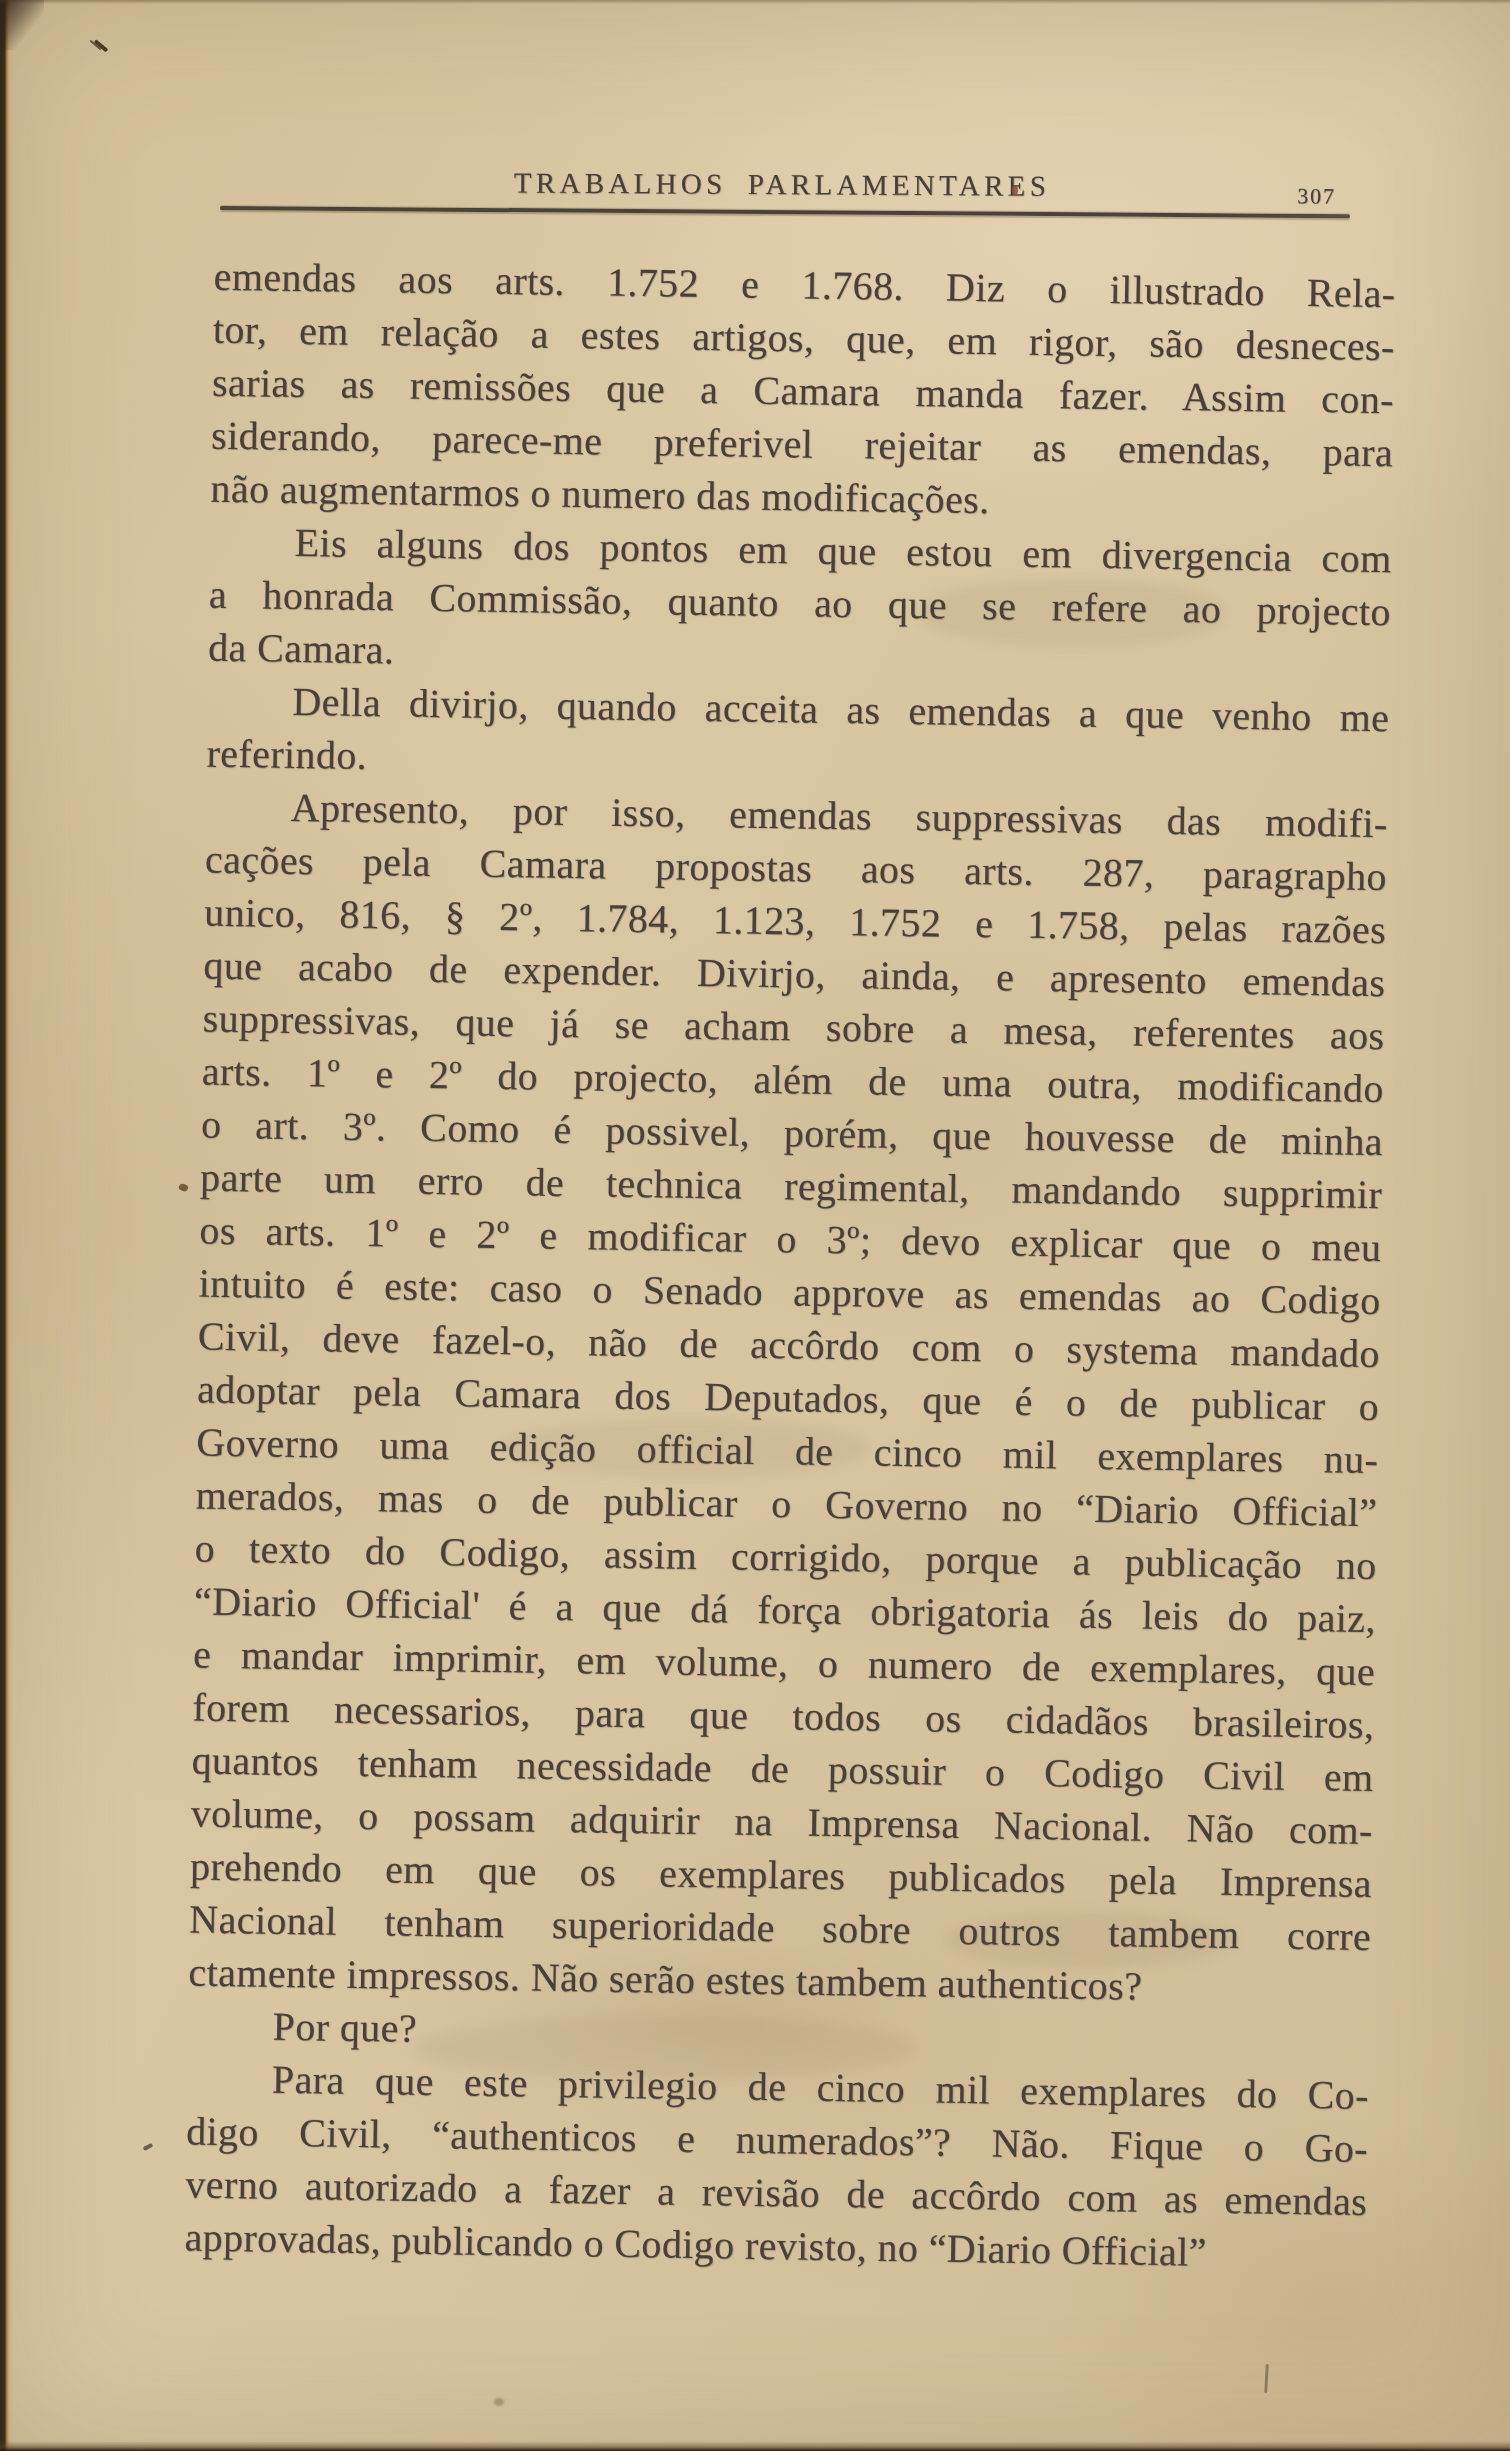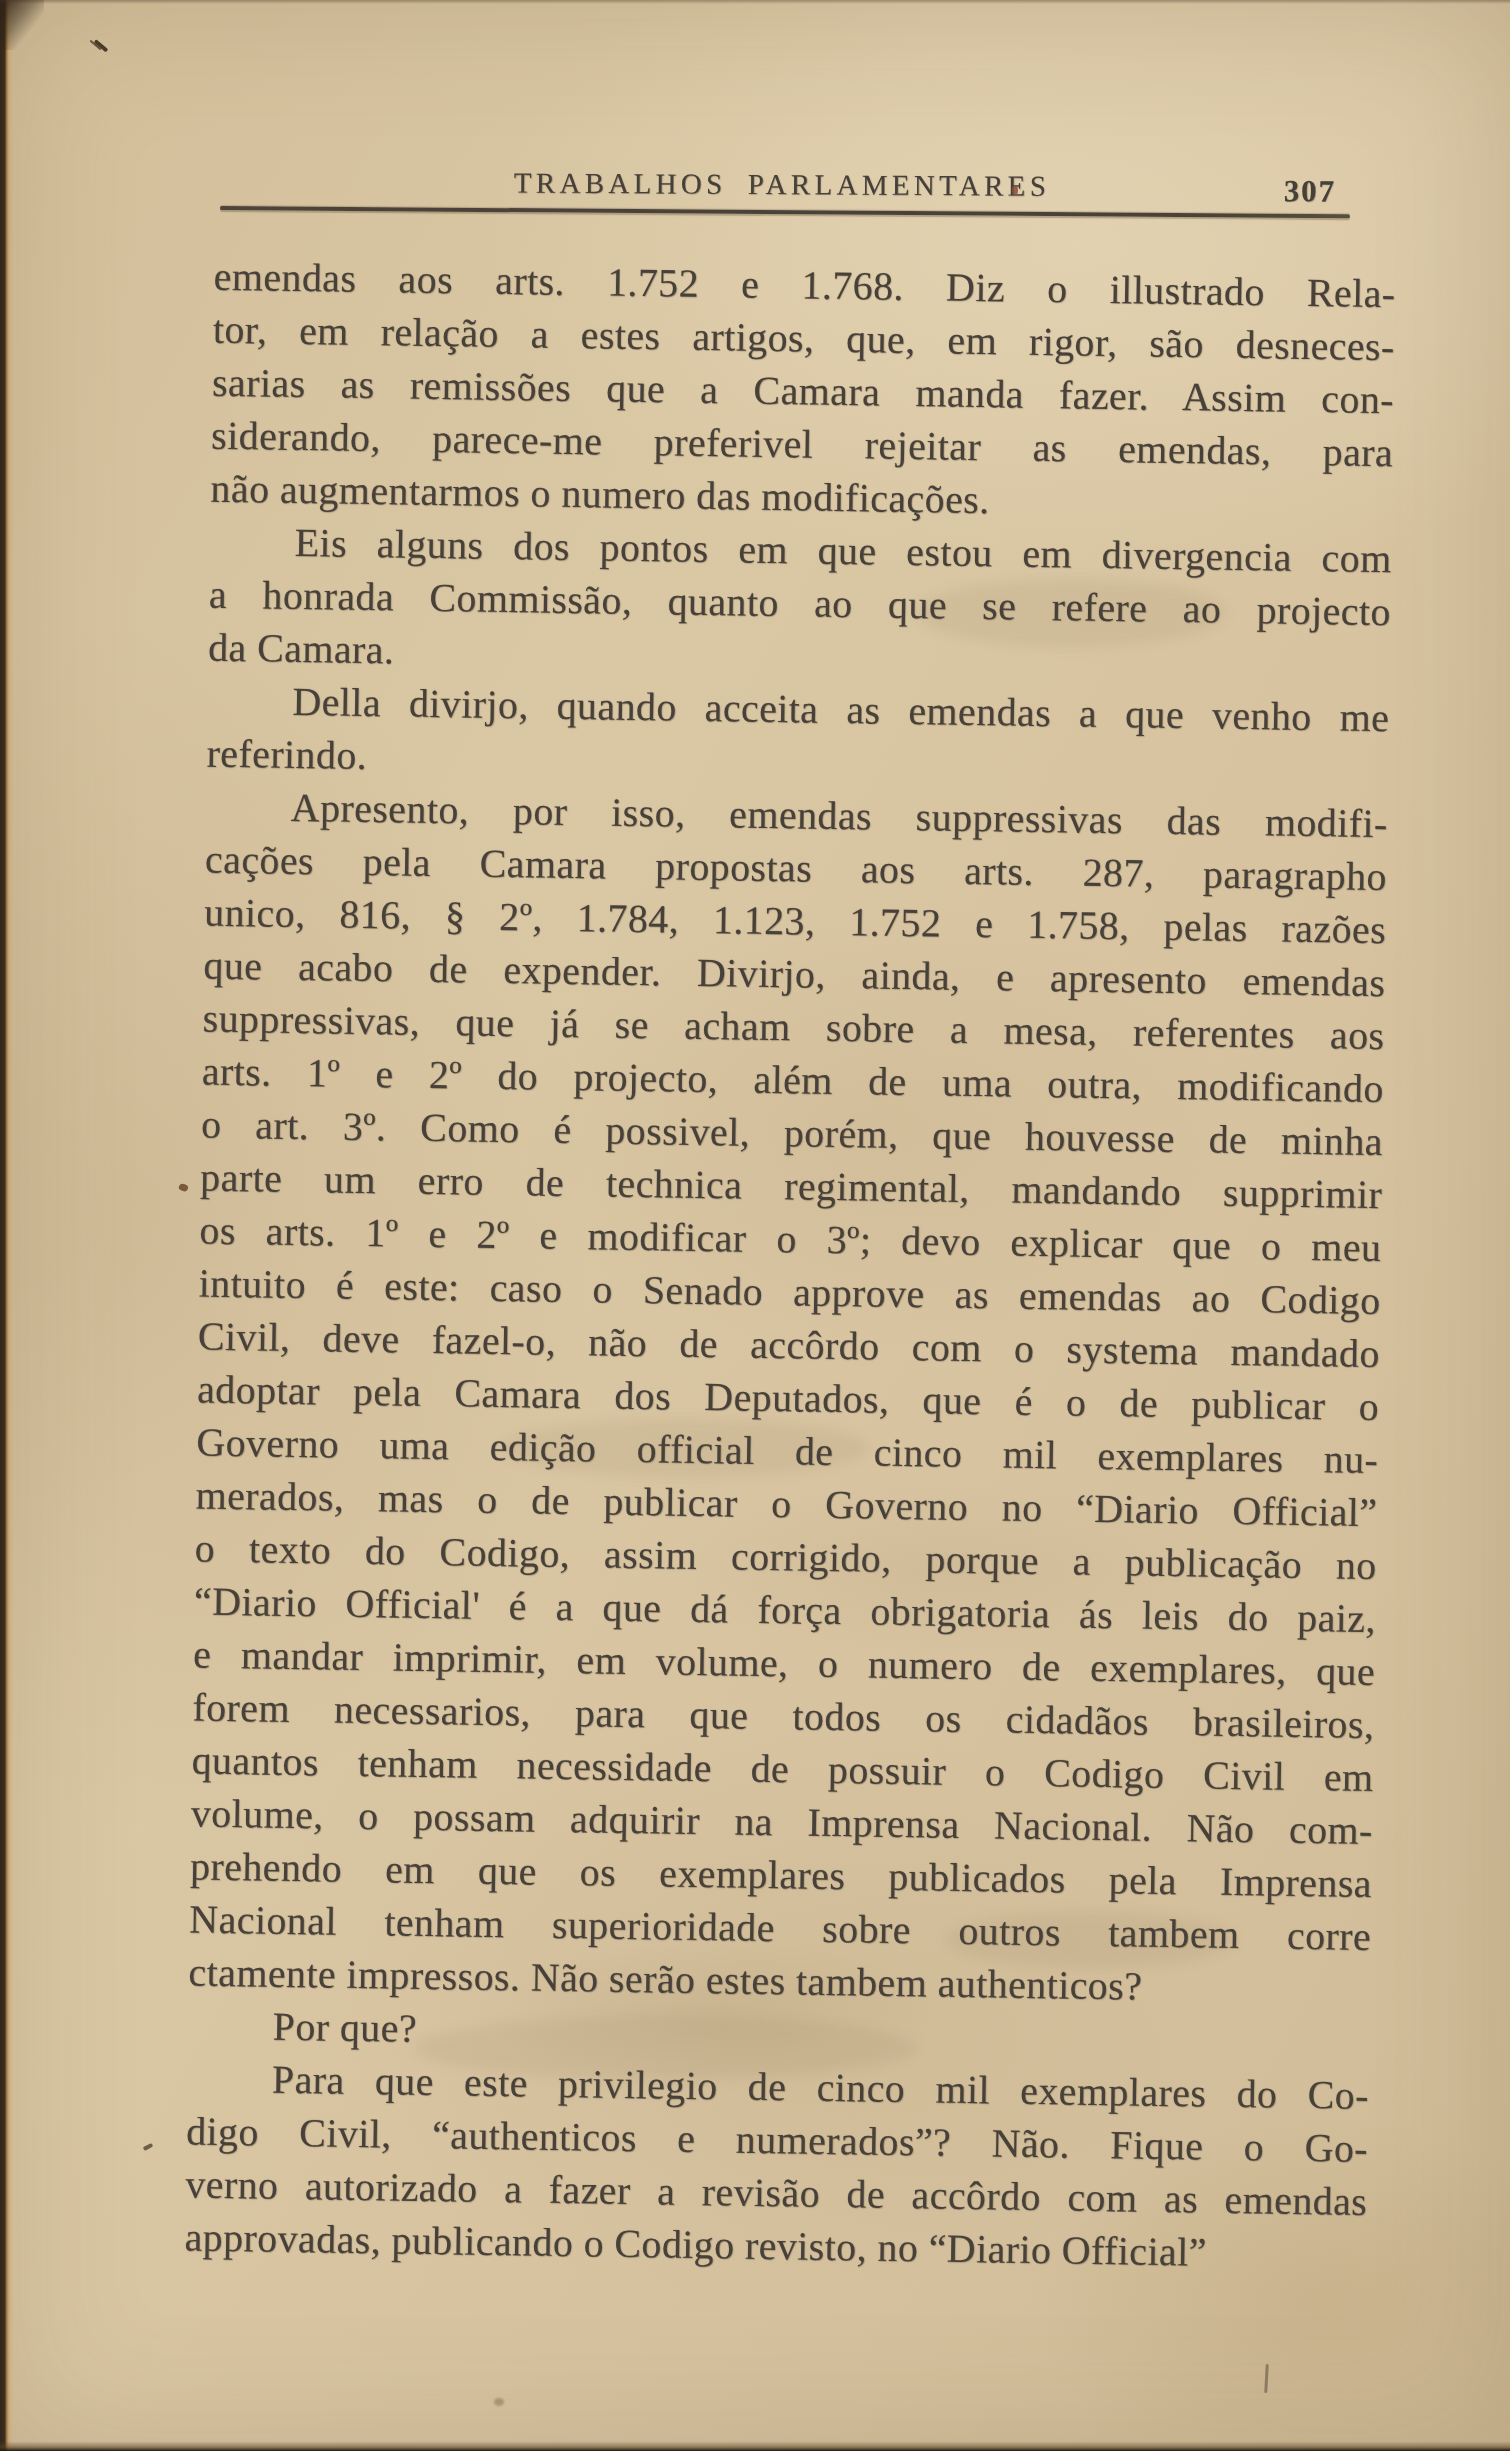--- a/index.html
+++ b/index.html
@@ -52,24 +52,23 @@
     color: #46403a;
   }
   .header-title {
     position: absolute; left: 415px; width: 734px; top: 0;
     text-align: center;
     font-size: 29px; letter-spacing: 4.3px; word-spacing: 9.7px;
     white-space: nowrap;
     text-shadow: 0.6px 0.6px 1px rgba(60,50,40,0.45);
   }
   .page-number {
-    position: absolute; right: 174px; top: 2px;
-    font-size: 31px; letter-spacing: 1.9px;
+    position: absolute; right: 174px; top: 12px;
+    font-size: 22px; letter-spacing: 1.9px;
     text-shadow: 0.6px 0.6px 1px rgba(60,50,40,0.45);
-    font-weight: bold;
   }
   .header-rule {
     position: absolute; top: 206px; left: 220px; width: 1130px; height: 3.9px;
     background: linear-gradient(90deg, rgba(64,56,46,0.9), #4a4238 12%, #4a4238 88%, rgba(64,56,46,0.85));
     border-radius: 1.9px;
     transform: rotate(0.42deg);
     transform-origin: 0 50%;
     box-shadow: 0 1.9px 1px rgba(90,76,56,0.35), 0 -1px 1px rgba(90,76,56,0.25);
   }
 

